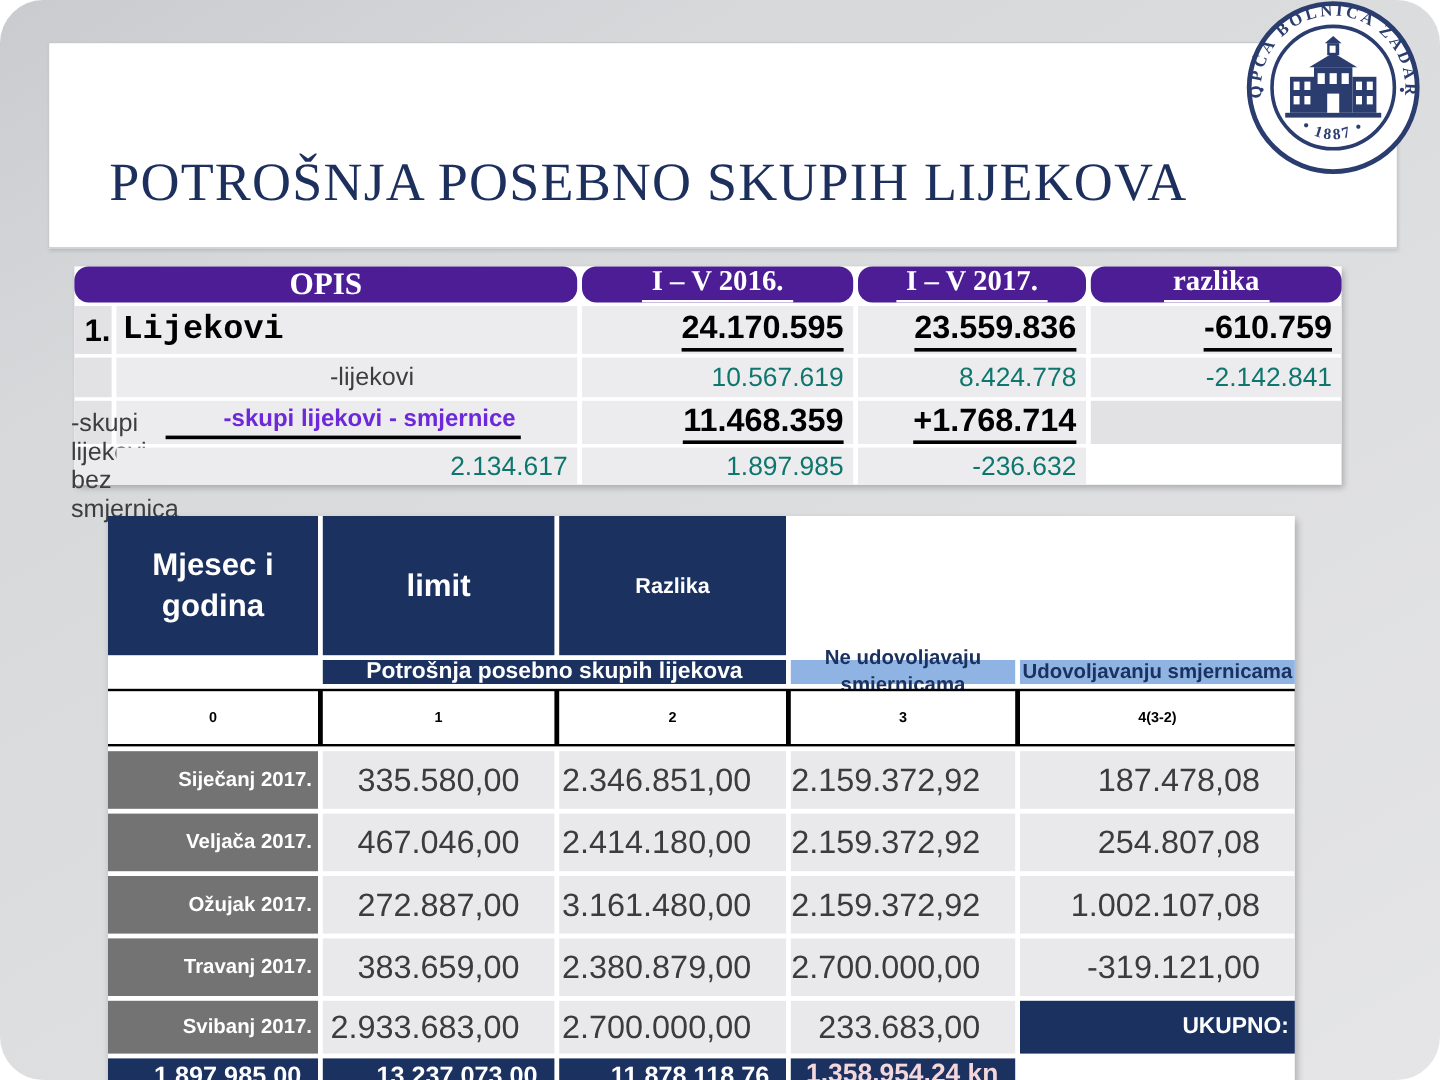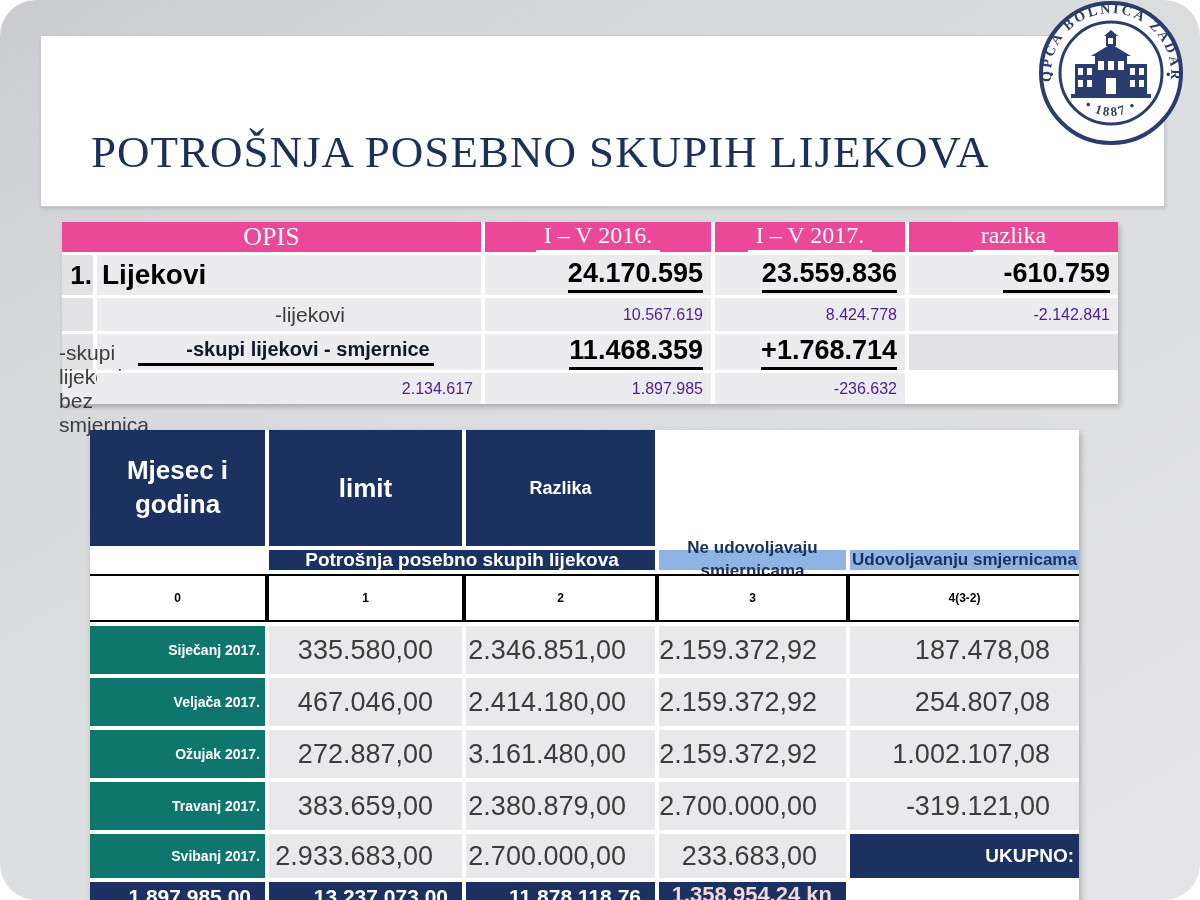--- a/index.html
+++ b/index.html
@@ -15,52 +15,52 @@
     font-size:45px;color:#1c2f5d;letter-spacing:1px;white-space:nowrap;
     padding:0 0 28px 50px;}
   
   .logo{position:absolute;left:1034px;top:0px;width:154px;height:150px;}
   
   .t1{position:absolute;left:62px;top:222px;display:grid;
       grid-template-columns:31px 384px 226px 190px 209px;
       grid-template-rows:30px 40px 33px 36px 31px;
       column-gap:4px;row-gap:3px;background:#fff;
       box-shadow:2px 3px 5px rgba(0,0,0,.22);}
-  .t1 .hdr{background:#ec4899;color:#fff;font-family:"Liberation Serif","DejaVu Serif",serif;
-      font-weight:normal;display:flex;align-items:center;justify-content:center;font-size:24px;}
+  .t1 .hdr{background:#4c1d95;color:#fff;font-family:"Liberation Serif","DejaVu Serif",serif;
+      font-weight:bold;display:flex;align-items:center;justify-content:center;font-size:24px;border-radius:12px;}
   .t1 .hdr.opis{grid-column:1/3;font-size:26px;}
   .t1 .hdr .u{border-bottom:2px solid #fff;padding:0 8px 1px 8px;}
   .t1 .stub{background:#e2e2e4;display:flex;align-items:center;justify-content:flex-end;
       font-weight:bold;font-size:26px;color:#000;padding-right:1px;}
   .t1 .cell{background:#ececee;display:flex;align-items:center;padding-left:42px;}
   .t1 .lbl{justify-content:center;font-size:21px;color:#3d3d3d;}
-  .t1 .lbl.big{justify-content:flex-start;padding-left:5px;font-size:28px;font-weight:bold;color:#000;}
-  .t1 .lbl.bold{font-size:20px;font-weight:bold;color:#0f172a;}
+  .t1 .lbl.big{justify-content:flex-start;padding-left:5px;font-size:28px;font-weight:bold;color:#000;font-family:Liberation Mono, monospace;}
+  .t1 .lbl.bold{font-size:20px;font-weight:bold;color:#6d28d9;}
   .t1 .lbl.bold .xu{border-bottom:3px solid #000;padding:0 4px 2px 48px;margin-left:-48px;}
-  .t1 .val{justify-content:flex-end;padding-right:8px;font-size:16px;color:#4c1d95;}
+  .t1 .val{justify-content:flex-end;padding-right:8px;font-size:22px;color:#0f766e;}
   .t1 .val.bold{font-size:27px;font-weight:bold;color:#000;}
   .t1 .val.bold .bu{border-bottom:3px solid #000;padding-bottom:1px;}
   
   .t2{position:absolute;left:90px;top:430px;display:grid;
       grid-template-columns:175px 193px 189px 187px 229px;
       grid-template-rows:55px 57px 20px 48px 48px 48px 48px 48px 44px;
       gap:4px;background:#fff;box-shadow:2px 3px 6px rgba(0,0,0,.25);}
   .nv{background:#1b3160;color:#fff;font-weight:bold;display:flex;
       align-items:center;justify-content:center;text-align:center;}
   .mjesec{grid-row:1/3;font-size:26px;line-height:1.3;}
   .grp{grid-column:2/4;font-size:19px;}
   .subh{background:#8fb4e3;color:#1b3160;font-weight:bold;font-size:17px;line-height:1.35;
       display:flex;align-items:center;justify-content:center;text-align:center;}
   .limit{grid-row:1/3;font-size:26px;}
   .razl{grid-row:1/3;flex-direction:column;justify-content:center;font-size:18px;gap:26px;}
   .numrow{grid-column:1/6;display:grid;grid-template-columns:175px 193px 189px 187px 229px;
       column-gap:4px;background:#000;padding:2px 0;}
   .nc{background:#fff;display:flex;align-items:center;justify-content:center;
       font-weight:bold;font-size:12px;color:#000;}
-  .month{background:#0f766e;color:#fff;font-weight:bold;font-size:14px;display:flex;
+  .month{background:#737373;color:#fff;font-weight:bold;font-size:17px;display:flex;
       align-items:center;justify-content:flex-end;padding-right:5px;box-sizing:border-box;}
   .dc{background:#e9e9eb;color:#3c3c3c;font-size:27px;display:flex;align-items:center;
       justify-content:flex-end;padding-right:29px;box-sizing:border-box;}
   .tot{background:#1b3160;color:#fff;font-weight:bold;font-size:21px;display:flex;
       align-items:center;justify-content:flex-end;padding-right:14px;box-sizing:border-box;}
   .tot.lab{font-size:19px;padding-right:5px;}
   .tot.pink{font-size:22px;}
   .tot.pink .pu{color:#f3d7da;border-bottom:2px solid #f3d7da;padding-bottom:1px;}
 </style>
 </head>

